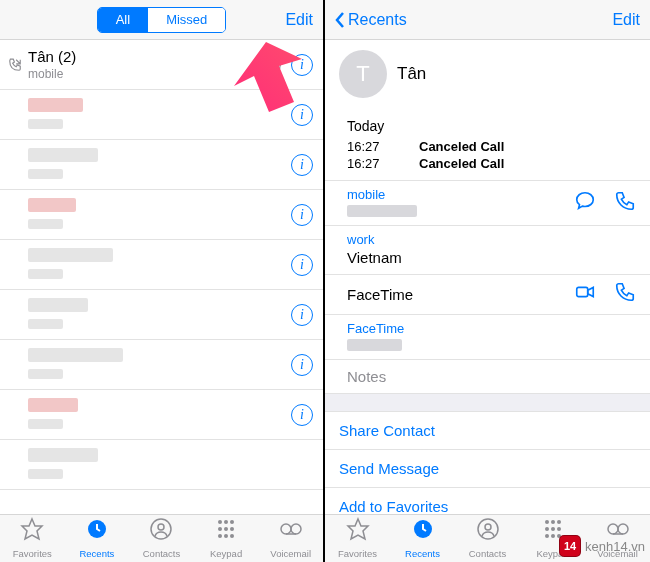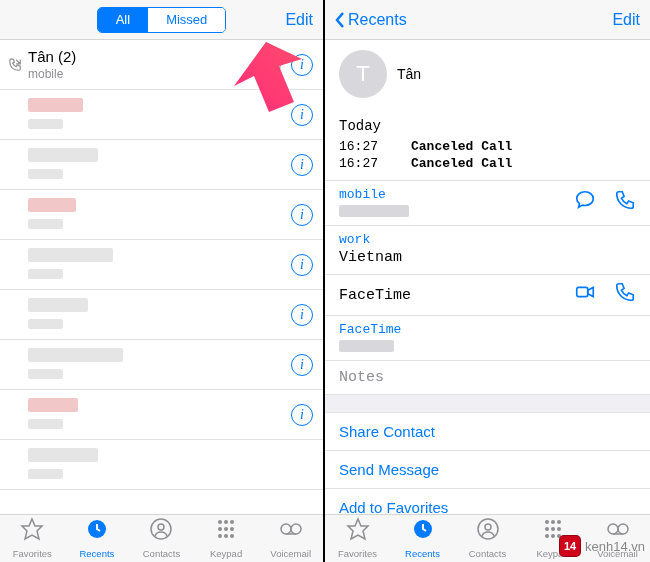--- a/index.html
+++ b/index.html
@@ -132,25 +132,24 @@
   .contact-header {
     display:flex; align-items:center; gap: 10px;
     padding: 10px 14px 14px 14px;
   }
   .avatar {
     width: 48px; height: 48px; border-radius: 50%;
     background: #d8d8dc;
     display:flex; align-items:center; justify-content:center;
     color: #fff; font-size: 22px;
   }
-  .contact-name { font-size: 14px; }
+  .contact-name { font-size: 17px; }
   .section {
-    padding: 6px 14px 8px 14px;
+    padding: 6px 14px 8px 22px;
     border-top: 1px solid #e2e2e2;
-    font-family: Liberation Mono, monospace;
   }
   .section.no-border { border-top:none; }
   .today-label { font-size: 14px; margin-bottom: 4px; font-weight: 500;}
   .log-row { display:flex; gap: 28px; font-size: 13px; padding: 1px 0;}
   .log-row .time { width: 44px; }
   .log-row .desc { font-weight: 600; }
   .field-label { color:#007aff; font-size: 13px; }
   .field-value { font-size: 15px; padding-top: 2px; }
   .field-value.grey { color: #8e8e93; }
   .row-with-actions { display:flex; align-items:center; }

